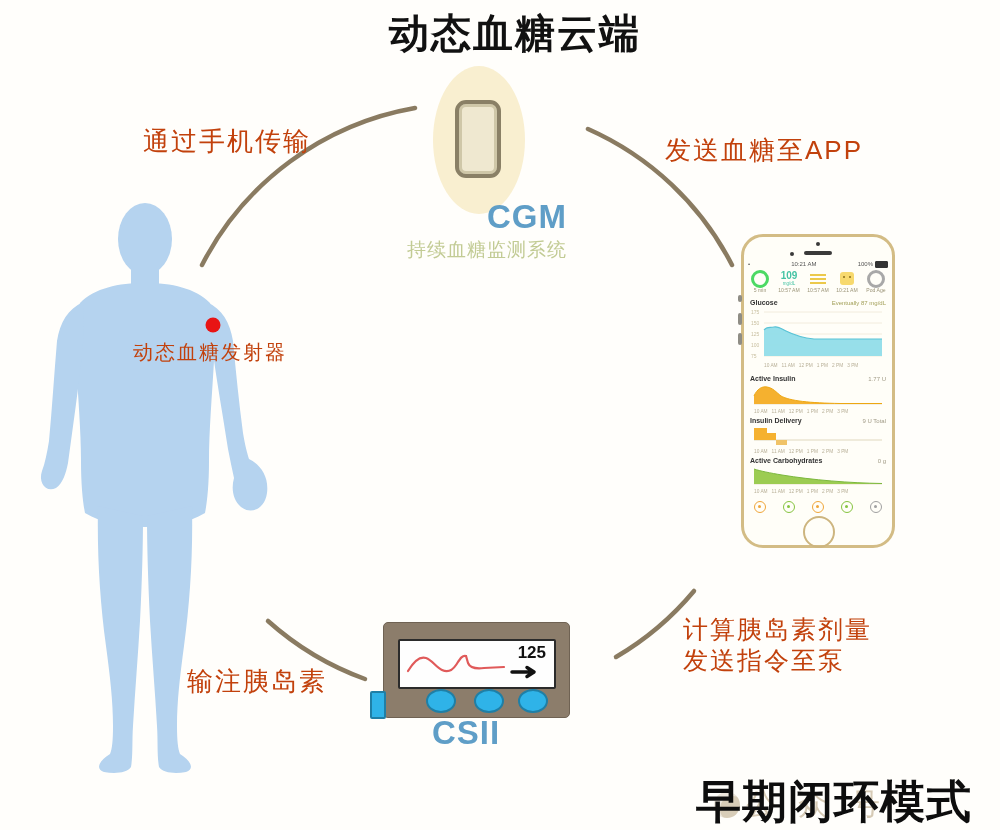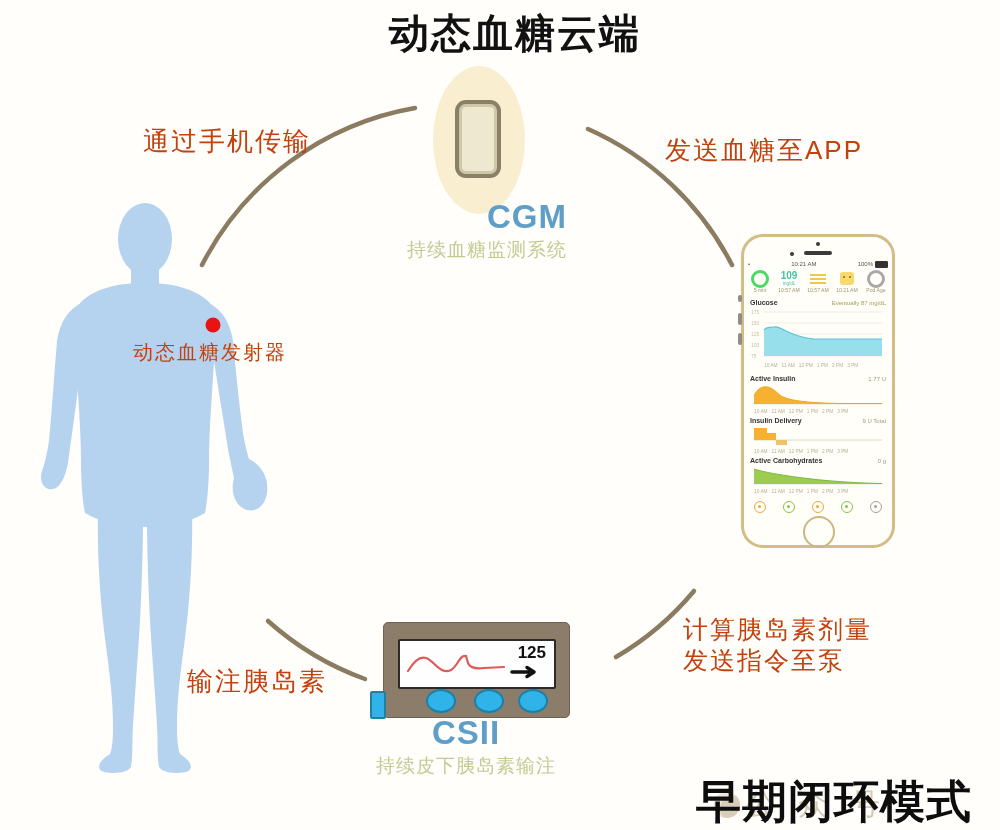--- a/index.html
+++ b/index.html
@@ -113,21 +113,20 @@
         <path d="M112 31 L134 31 M134 31 L127 26.5 M134 31 L127 35.5" fill="none" stroke="#111" stroke-width="3.5" stroke-linecap="round"></path>
       </svg>
       <div class="abs pump-value">125</div>
     </div>
     <div class="abs pump-btn" style="left:42px;"></div>
     <div class="abs pump-btn" style="left:90px;"></div>
     <div class="abs pump-btn" style="left:134px;"></div>
   </div>
   <div class="abs csii-caption">
     <div class="dev-name">CSII</div>
-    <div class="dev-sub">持续皮下胰岛素输注</div>
   </div>
 
   <div class="abs phone">
     <div class="abs phone-nub" style="top:58px;height:7px;"></div>
     <div class="abs phone-nub" style="top:76px;"></div>
     <div class="abs phone-nub" style="top:96px;"></div>
     <div class="abs top-dot"></div>
     <div class="abs cam-dot"></div>
     <div class="abs speaker"></div>
 

